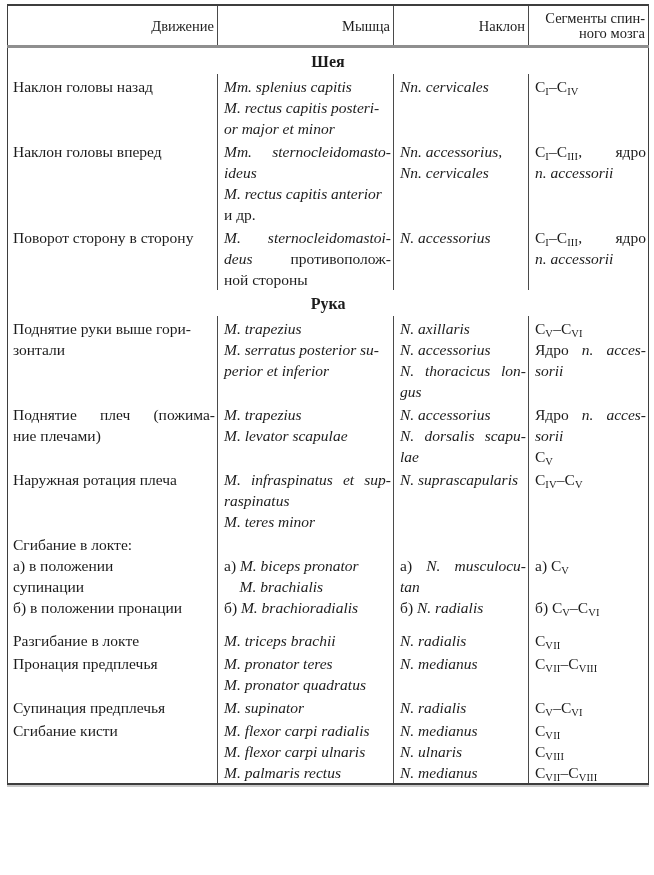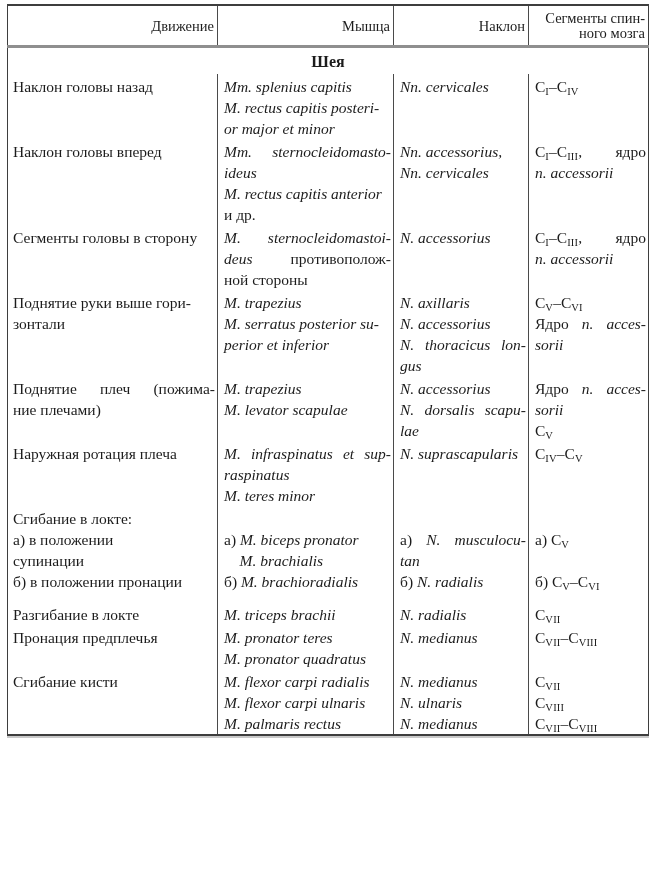--- a/index.html
+++ b/index.html
@@ -144,34 +144,37 @@
             <div class="line"><i>Nn. accessorius,</i></div>
             <div class="line"><i>Nn. cervicales</i></div>
           </td>
           <td class="c4">
             <div class="line just">C<sub>I</sub>–C<sub>III</sub>, ядро</div>
             <div class="line"><i>n. accessorii</i></div>
           </td>
         </tr>
         <tr>
           <td class="c1">
-            <div class="line">Сегменты головы в сторону</div>
+            <div class="line">Поворот сторону в сторону</div>
           </td>
           <td class="c2">
             <div class="line just"><i>M. sternocleidomastoi-</i></div>
             <div class="line just"><i>deus</i> противополож-</div>
             <div class="line">ной стороны</div>
           </td>
           <td class="c3">
             <div class="line"><i>N. accessorius</i></div>
           </td>
           <td class="c4">
             <div class="line just">C<sub>I</sub>–C<sub>III</sub>, ядро</div>
             <div class="line"><i>n. accessorii</i></div>
           </td>
+        </tr>
+        <tr>
+          <td colspan="4" class="section">Рука</td>
         </tr>
         <tr>
           <td class="c1">
             <div class="line">Поднятие руки выше гори-</div>
             <div class="line">зонтали</div>
           </td>
           <td class="c2">
             <div class="line"><i>M. trapezius</i></div>
             <div class="line"><i>M. serratus posterior su-</i></div>
             <div class="line"><i>perior et inferior</i></div>
@@ -270,20 +273,34 @@
           </td>
           <td class="c2">
             <div class="line"><i>M. pronator teres</i></div>
             <div class="line"><i>M. pronator quadratus</i></div>
           </td>
           <td class="c3">
             <div class="line"><i>N. medianus</i></div>
           </td>
           <td class="c4">
             <div class="line">C<sub>VII</sub>–C<sub>VIII</sub></div>
+          </td>
+        </tr>
+        <tr>
+          <td class="c1">
+            <div class="line">Супинация предплечья</div>
+          </td>
+          <td class="c2">
+            <div class="line"><i>M. supinator</i></div>
+          </td>
+          <td class="c3">
+            <div class="line"><i>N. radialis</i></div>
+          </td>
+          <td class="c4">
+            <div class="line">C<sub>V</sub>–C<sub>VI</sub></div>
           </td>
         </tr>
         <tr>
           <td class="c1">
             <div class="line">Сгибание кисти</div>
           </td>
           <td class="c2">
             <div class="line"><i>M. flexor carpi radialis</i></div>
             <div class="line"><i>M. flexor carpi ulnaris</i></div>
             <div class="line"><i>M. palmaris rectus</i></div>

